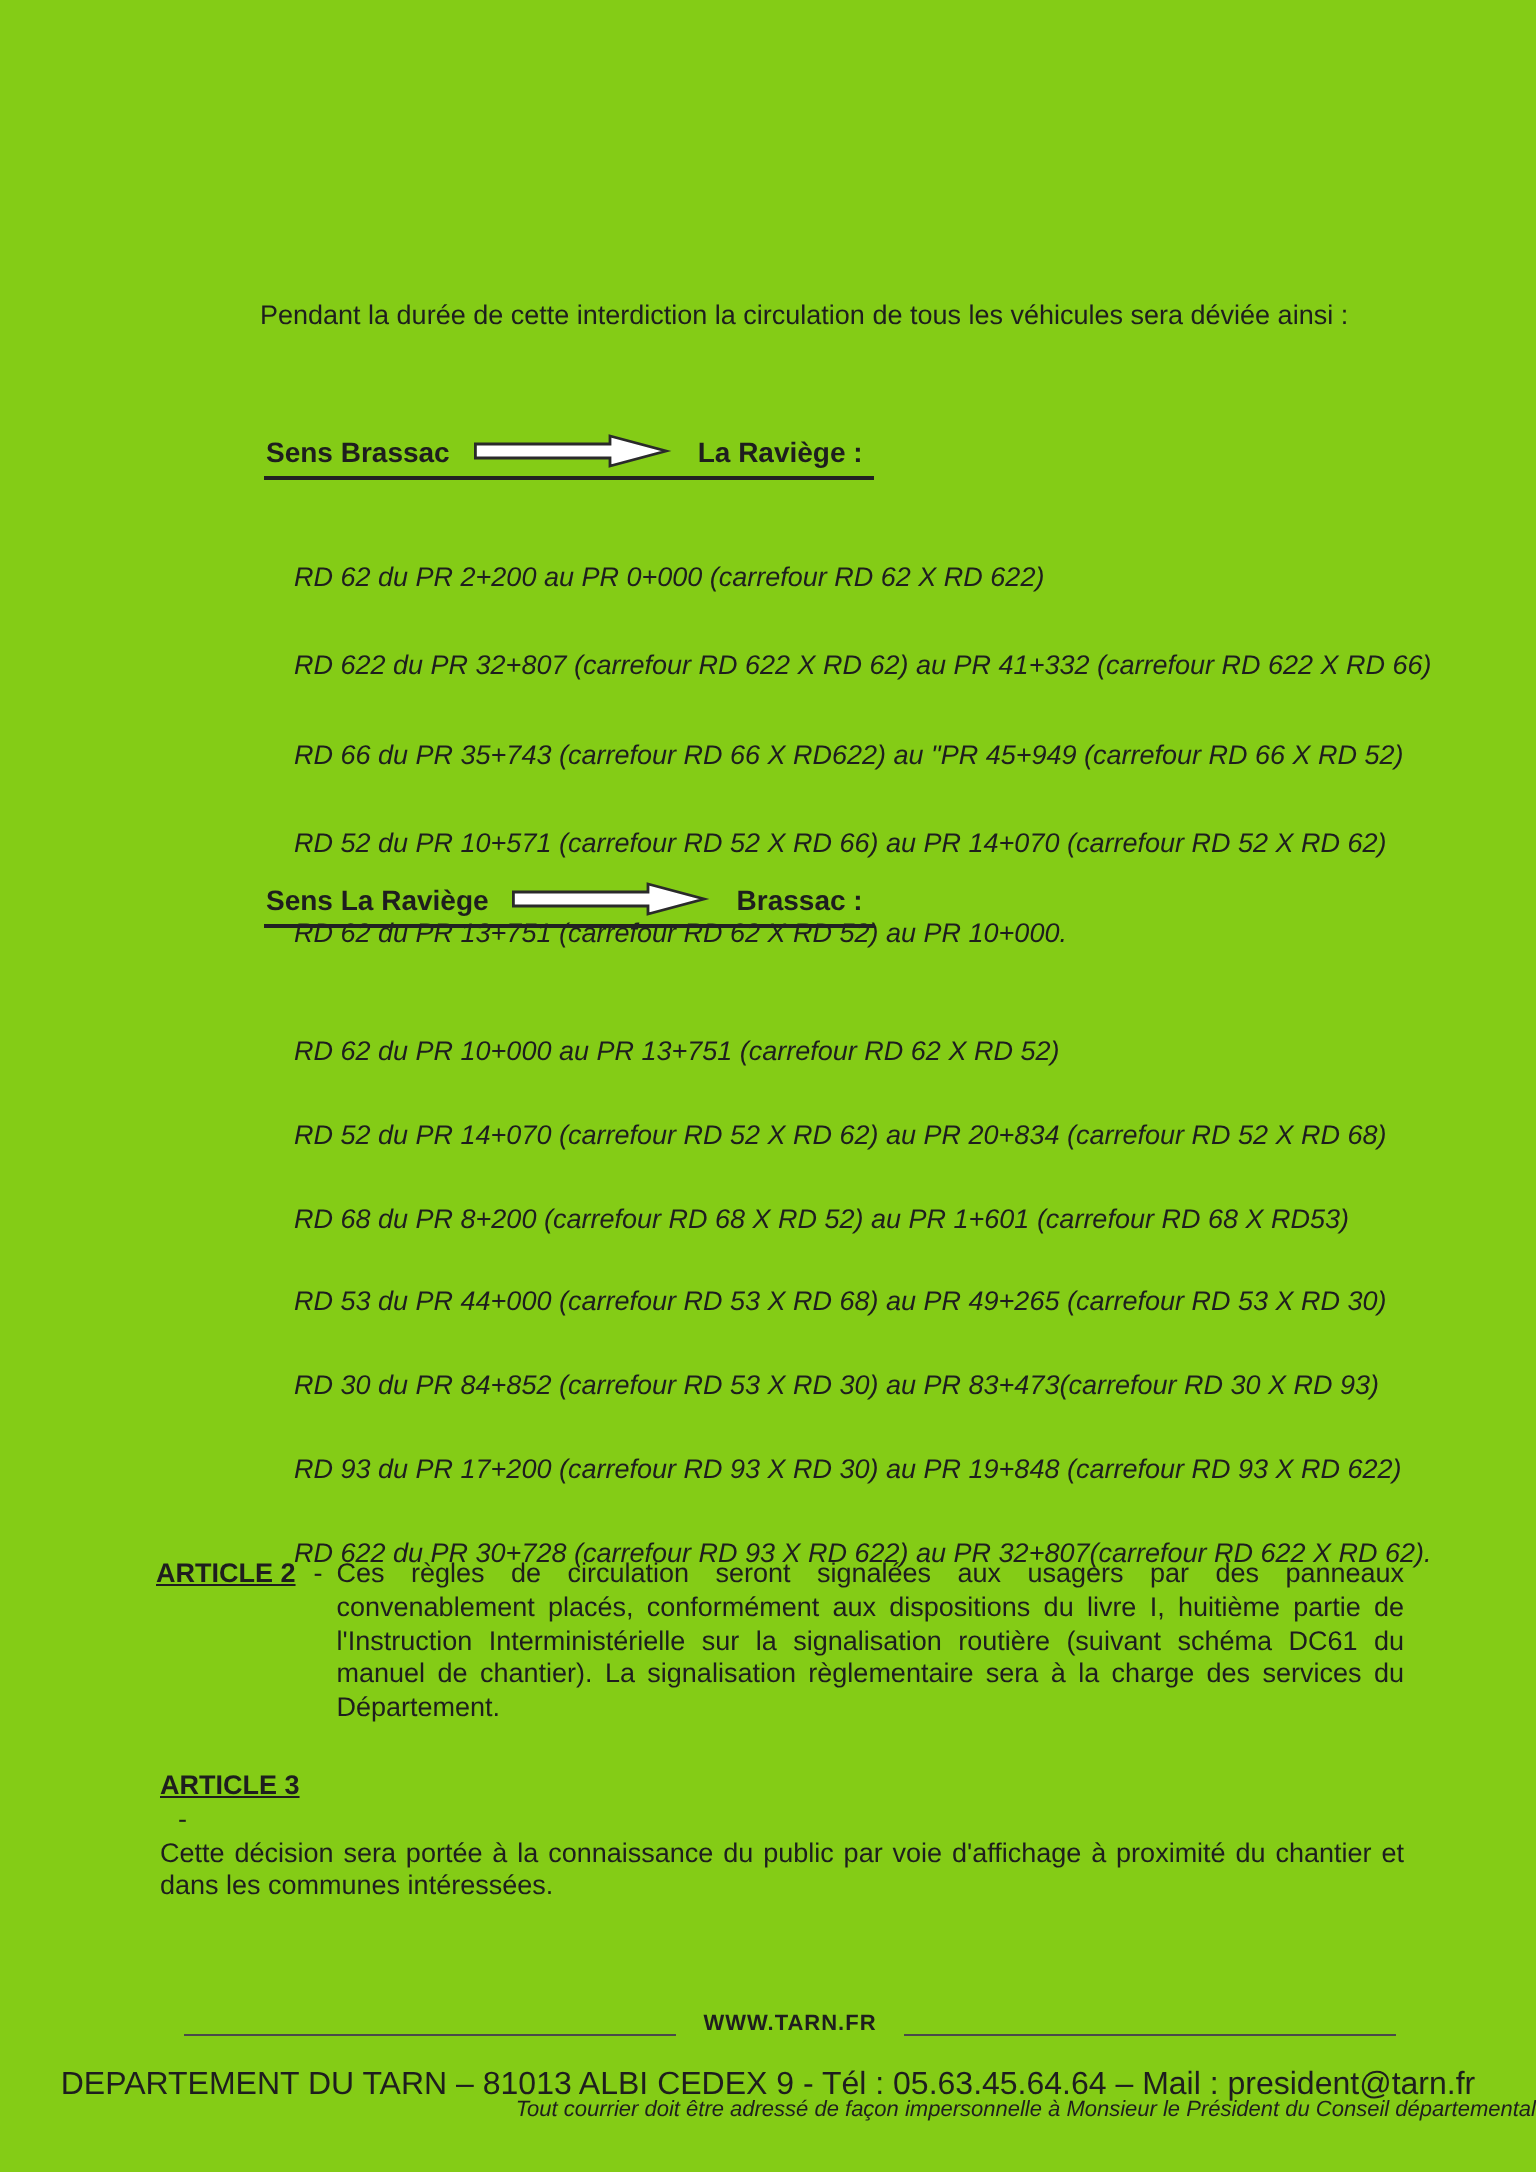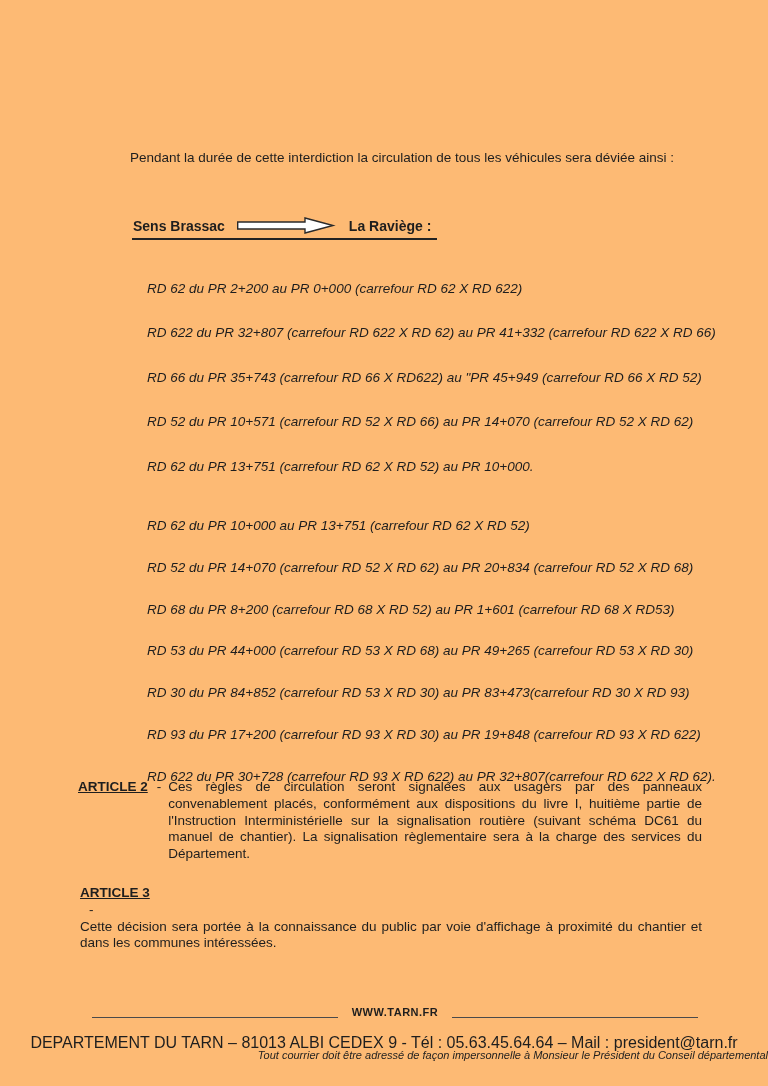--- a/index.html
+++ b/index.html
@@ -4,21 +4,21 @@
 <style>
   html, body {
     margin: 0;
     padding: 0;
     background: #e8e8e8;
   }
   .page {
     position: relative;
     width: 768px;
     height: 1086px;
-    background: #fdba74;
+    background: #84cc16;
     font-family: "Liberation Sans", sans-serif;
     color: #1e1e1e;
     overflow: hidden;
   }
   .intro {
     position: absolute;
     left: 130px;
     top: 149px;
     font-size: 13.5px;
     line-height: 17px;
@@ -133,20 +133,29 @@
   </div>
 
   <div class="route-list route-list-1">
     <p class="route-item">RD 62 du PR 2+200 au PR 0+000 (carrefour RD 62 X RD 622)</p>
     <p class="route-item">RD 622 du PR 32+807 (carrefour RD 622 X RD 62) au PR 41+332 (carrefour RD 622 X RD 66)</p>
     <p class="route-item">RD 66 du PR 35+743 (carrefour RD 66 X RD622) au "PR 45+949 (carrefour RD 66 X RD 52)</p>
     <p class="route-item">RD 52 du PR 10+571 (carrefour RD 52 X RD 66) au PR 14+070 (carrefour RD 52 X RD 62)</p>
     <p class="route-item">RD 62 du PR 13+751 (carrefour RD 62 X RD 52) au PR 10+000.</p>
   </div>
 
+  <div class="direction-heading heading-2">
+    <span>Sens La Raviège</span>
+    <span class="arrow-wrap">
+      <svg width="100" height="18" viewBox="0 0 100 18" aria-hidden="true">
+        <polygon points="0.7,6 68,6 68,2 96,9.5 68,17 68,13 0.7,13" fill="#ffffff" stroke="#2a2a2a" stroke-width="1.4"></polygon>
+      </svg>
+    </span>
+    <span>Brassac :</span>
+  </div>
 
   <div class="route-list route-list-2">
     <p class="route-item">RD 62 du PR 10+000 au PR 13+751 (carrefour RD 62 X RD 52)</p>
     <p class="route-item">RD 52 du PR 14+070 (carrefour RD 52 X RD 62) au PR 20+834 (carrefour RD 52 X RD 68)</p>
     <p class="route-item">RD 68 du PR 8+200 (carrefour RD 68 X RD 52) au PR 1+601 (carrefour RD 68 X RD53)</p>
     <p class="route-item">RD 53 du PR 44+000 (carrefour RD 53 X RD 68) au PR 49+265 (carrefour RD 53 X RD 30)</p>
     <p class="route-item">RD 30 du PR 84+852 (carrefour RD 53 X RD 30) au PR 83+473(carrefour RD 30 X RD 93)</p>
     <p class="route-item">RD 93 du PR 17+200 (carrefour RD 93 X RD 30) au PR 19+848 (carrefour RD 93 X RD 622)</p>
     <p class="route-item">RD 622 du PR 30+728 (carrefour RD 93 X RD 622) au PR 32+807(carrefour RD 622 X RD 62).</p>
   </div>

